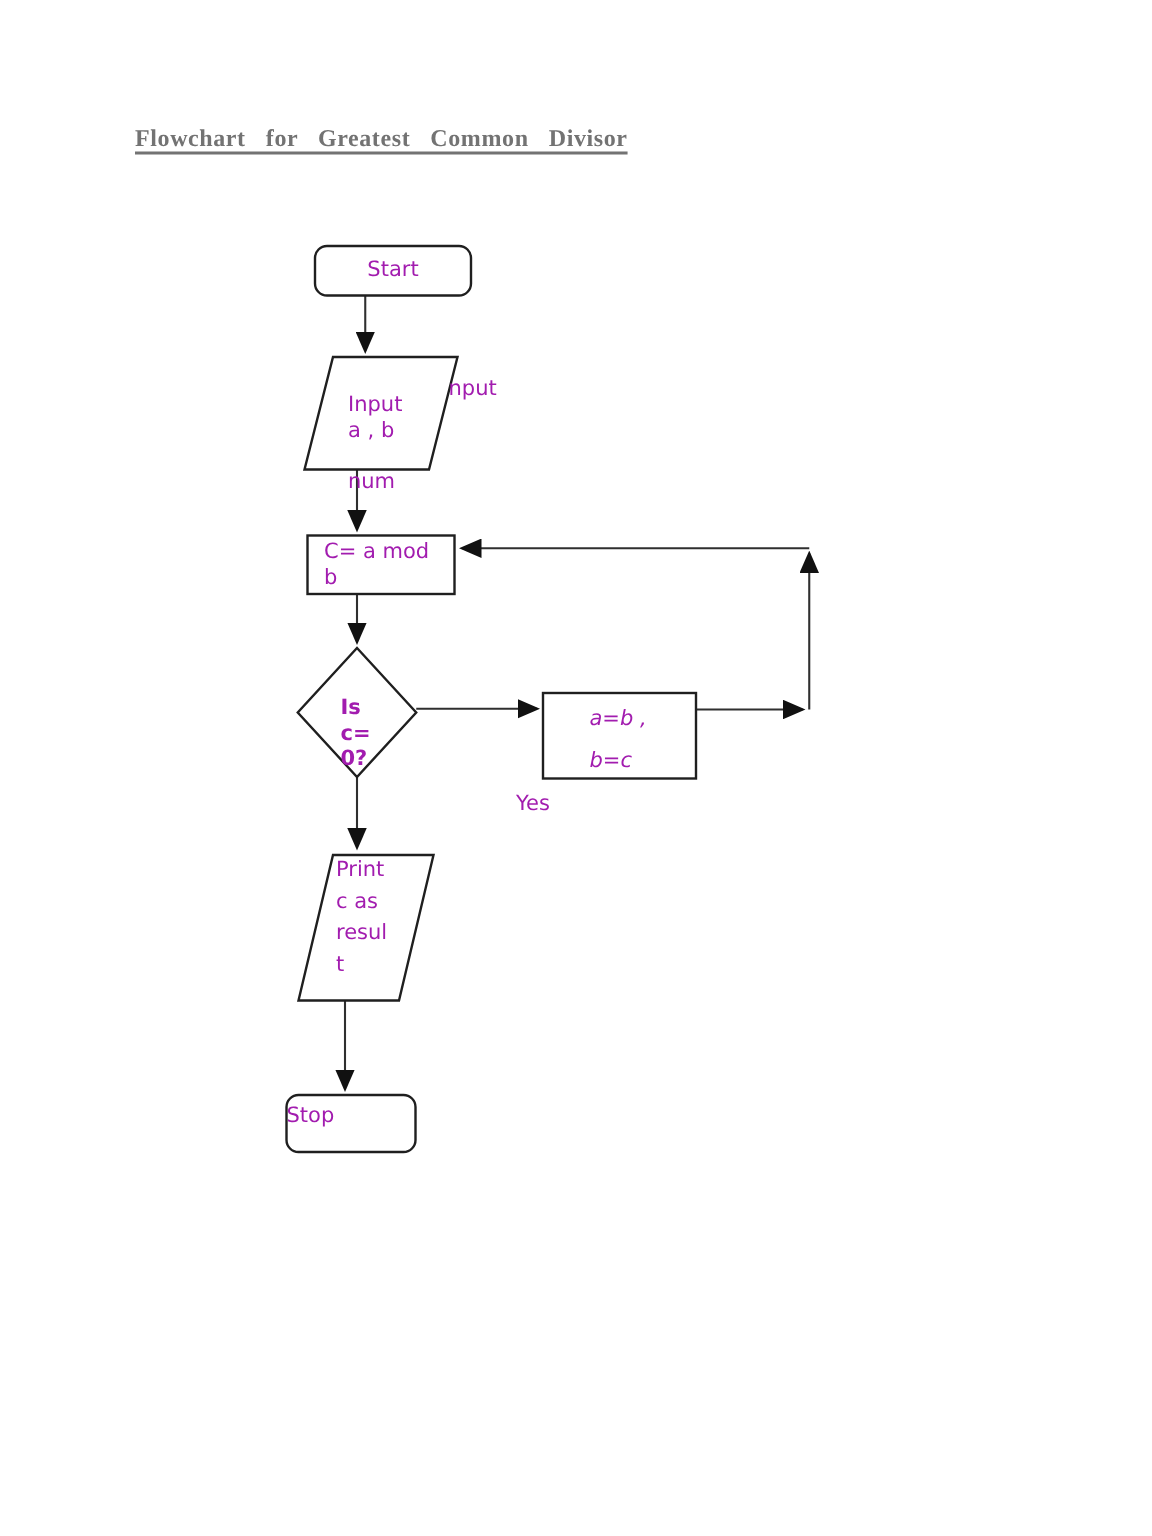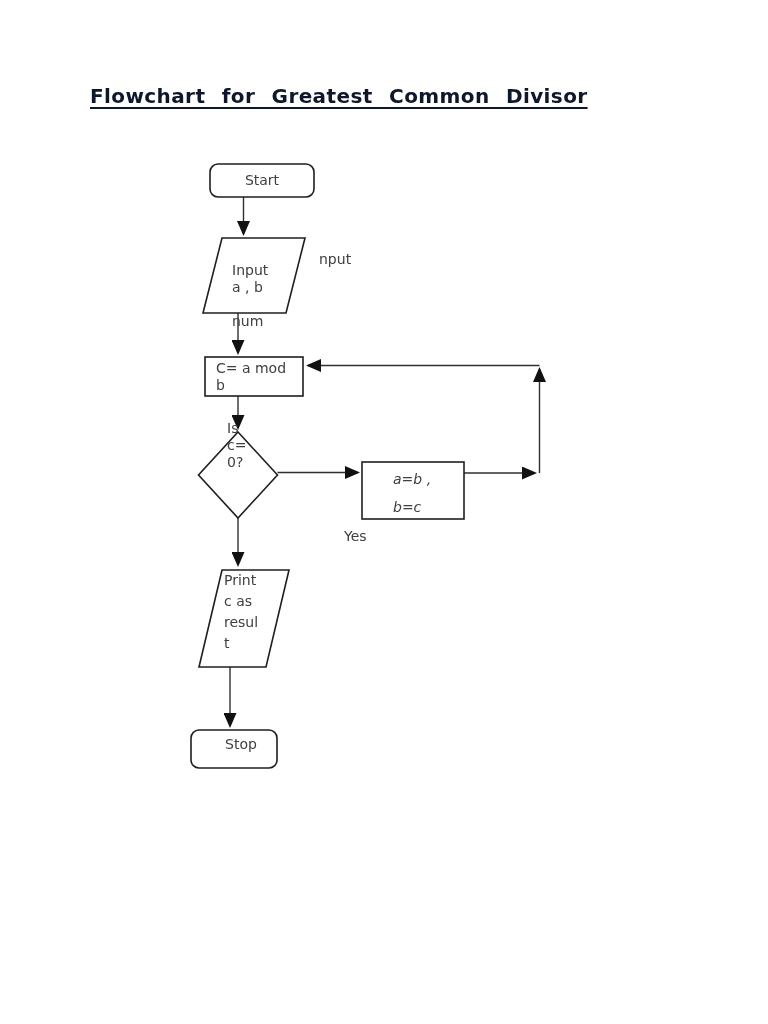--- a/index.html
+++ b/index.html
@@ -13,51 +13,52 @@
     height: 1024px;
     background: #ffffff;
     overflow: hidden;
     font-family: "DejaVu Sans", "Liberation Sans", sans-serif;
   }
   .title {
     position: absolute;
     left: 90px;
     top: 84px;
     margin: 0;
-    font-size: 20px;
+    font-size: 16px;
     font-weight: bold;
-    color: #0f172a;
+    color: #737373;
     letter-spacing: 0.4px;
     word-spacing: 9px;
     text-decoration: underline;
     text-decoration-thickness: 2px;
     text-underline-offset: 4px;
     white-space: nowrap;
+    font-family: Liberation Serif, serif;
   }
   .diagram-svg {
     position: absolute;
     left: 0;
     top: 0;
   }
   .lbl {
     position: absolute;
     font-size: 14px;
     line-height: 17px;
-    color: #404040;
+    color: #a21caf;
     white-space: pre-line;
   }
   #lbl-start  { left: 210px; top: 172px; width: 104px; text-align: center; }
   #lbl-input  { left: 232px; top: 243px; margin-top: 19px; }
-  #lbl-nput   { left: 299px; top: 251px; padding-left: 20px; }
+  #lbl-nput   { left: 299px; top: 251px; }
   #lbl-compute{ left: 216px; top: 360px; }
-  #lbl-decision{ left: 227px; top: 420px; }
+  #lbl-decision{ left: 227px; top: 464px; font-weight: bold; }
   #lbl-swap   { left: 393px; top: 465px; line-height: 28px; font-style: italic; }
   #lbl-yes    { left: 344px; top: 528px; }
   #lbl-print  { left: 224px; top: 570px; line-height: 21px; }
-  #lbl-stop   { left: 191px; top: 736px; width: 100px; text-align: center; }
+  #lbl-stop   { left: 191px; top: 736px; width: 100px; }
 </style>
 </head>
 <body>
 
 <div class="page">
 
   <h1 class="title">Flowchart for Greatest Common Divisor</h1>
 
   <svg class="diagram-svg" width="768" height="1024" viewBox="0 0 768 1024">
     <defs>

